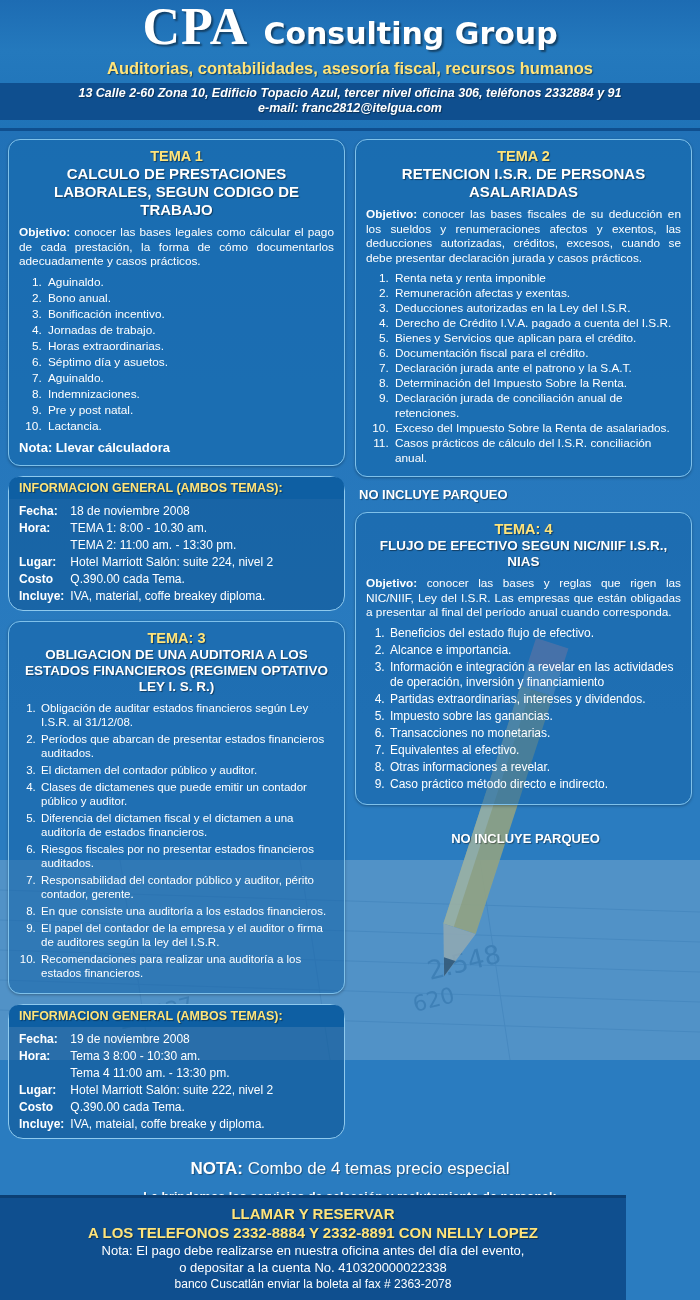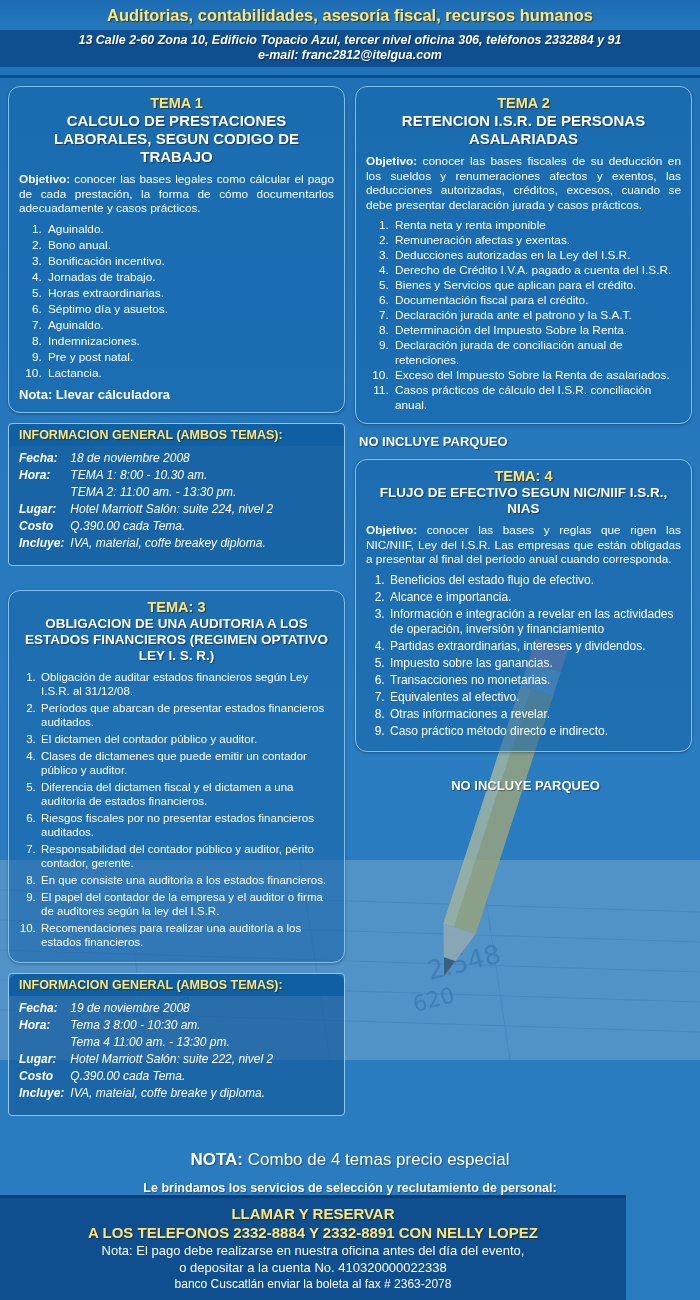--- a/index.html
+++ b/index.html
@@ -140,39 +140,38 @@
     font-size: 13px;
     font-weight: bold;
     margin-top: 6px;
     color: #ffffff;
   }
 
   
   .info-box {
     background: rgba(16,88,152,.62);
     border: 1px solid #8fcaee;
-    border-radius: 4px;
-    padding: 0 0 12px 0;
-    margin-bottom: 24px;
+    border-radius: 15px;
+    padding: 0 0 4px 0;
+    margin-bottom: 10px;
     color: #fff;
   }
   .info-head {
     background: #0e5fa3;
     border-radius: 9px 9px 0 0;
     font-size: 12.5px;
     font-weight: bold;
     color: #ffe47a;
     padding: 4px 10px;
     text-shadow: 1px 1px 1px rgba(0,0,0,.4);
   }
   table.info {
     border-collapse: collapse;
     font-size: 12px;
     margin: 5px 0 0 10px;
-    font-style: italic;
   }
   table.info td {
     padding: 0 6px 2px 0;
     vertical-align: top;
     line-height: 15px;
   }
   table.info td.k { font-weight: bold; white-space: nowrap; color: #ffffff; }
 
   .noparqueo {
     font-size: 13px;
@@ -264,20 +263,24 @@
         <rect x="455" y="120" width="11" height="250" fill="#ffe08a"></rect>
         <polygon points="455,370 489,370 472,420" fill="#e8cfa8"></polygon>
         <polygon points="466,402 478,402 472,420" fill="#3a3a3a"></polygon>
         <rect x="455" y="95" width="34" height="25" fill="#c9ccd1"></rect>
         <rect x="455" y="70" width="34" height="25" fill="#e98a96"></rect>
       </g>
     </svg>
   </div>
 
   <div class="header">
+    <div class="logo-line">
+      <span class="logo-cpa">CPA</span>
+      <span class="logo-sub">Consulting Group</span>
+    </div>
     <div class="tagline">Auditorias, contabilidades, asesoría fiscal, recursos humanos</div>
     <div class="addr-bar">
       <div>13 Calle 2-60 Zona 10, Edificio Topacio Azul, tercer nivel oficina 306, teléfonos 2332884 y 91</div>
       <div>e-mail: franc2812@itelgua.com</div>
     </div>
   </div>
 
   <div class="cols">
 
     <div class="col">

